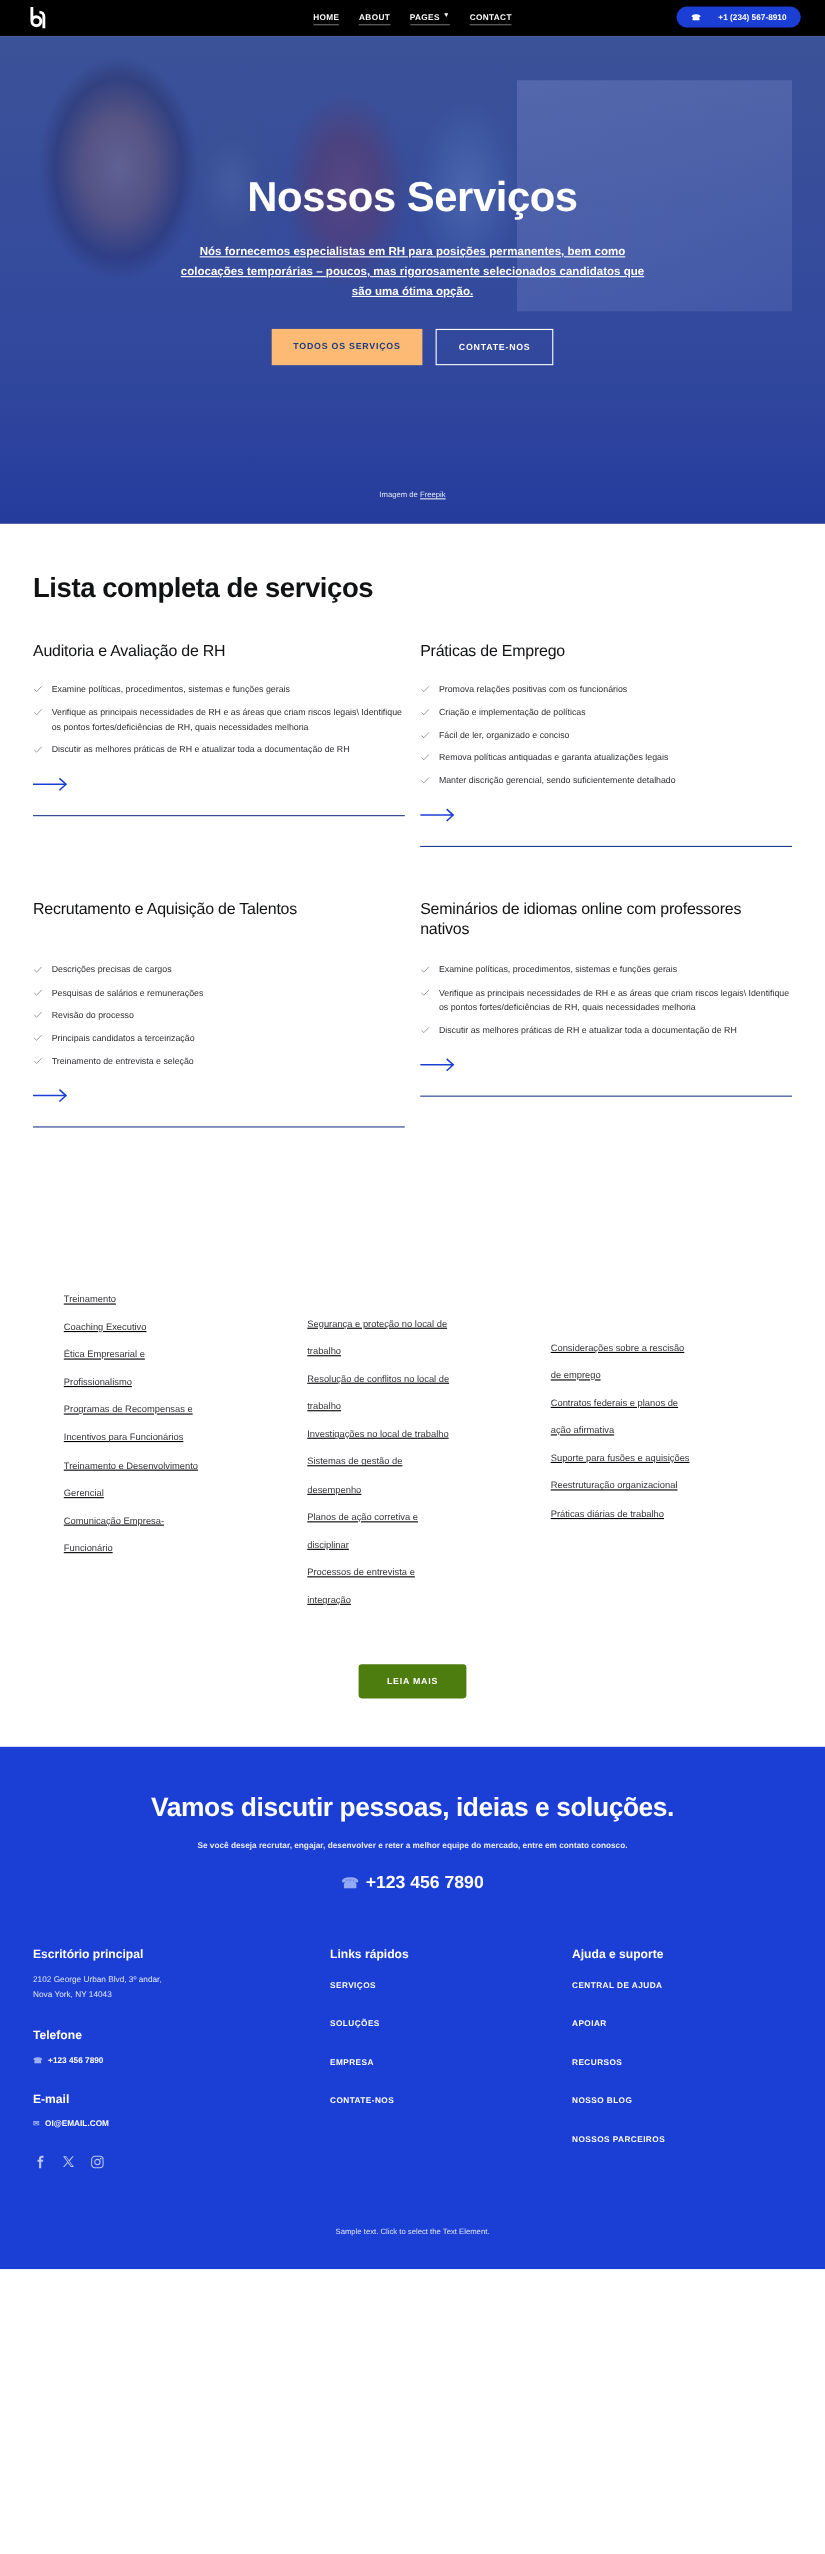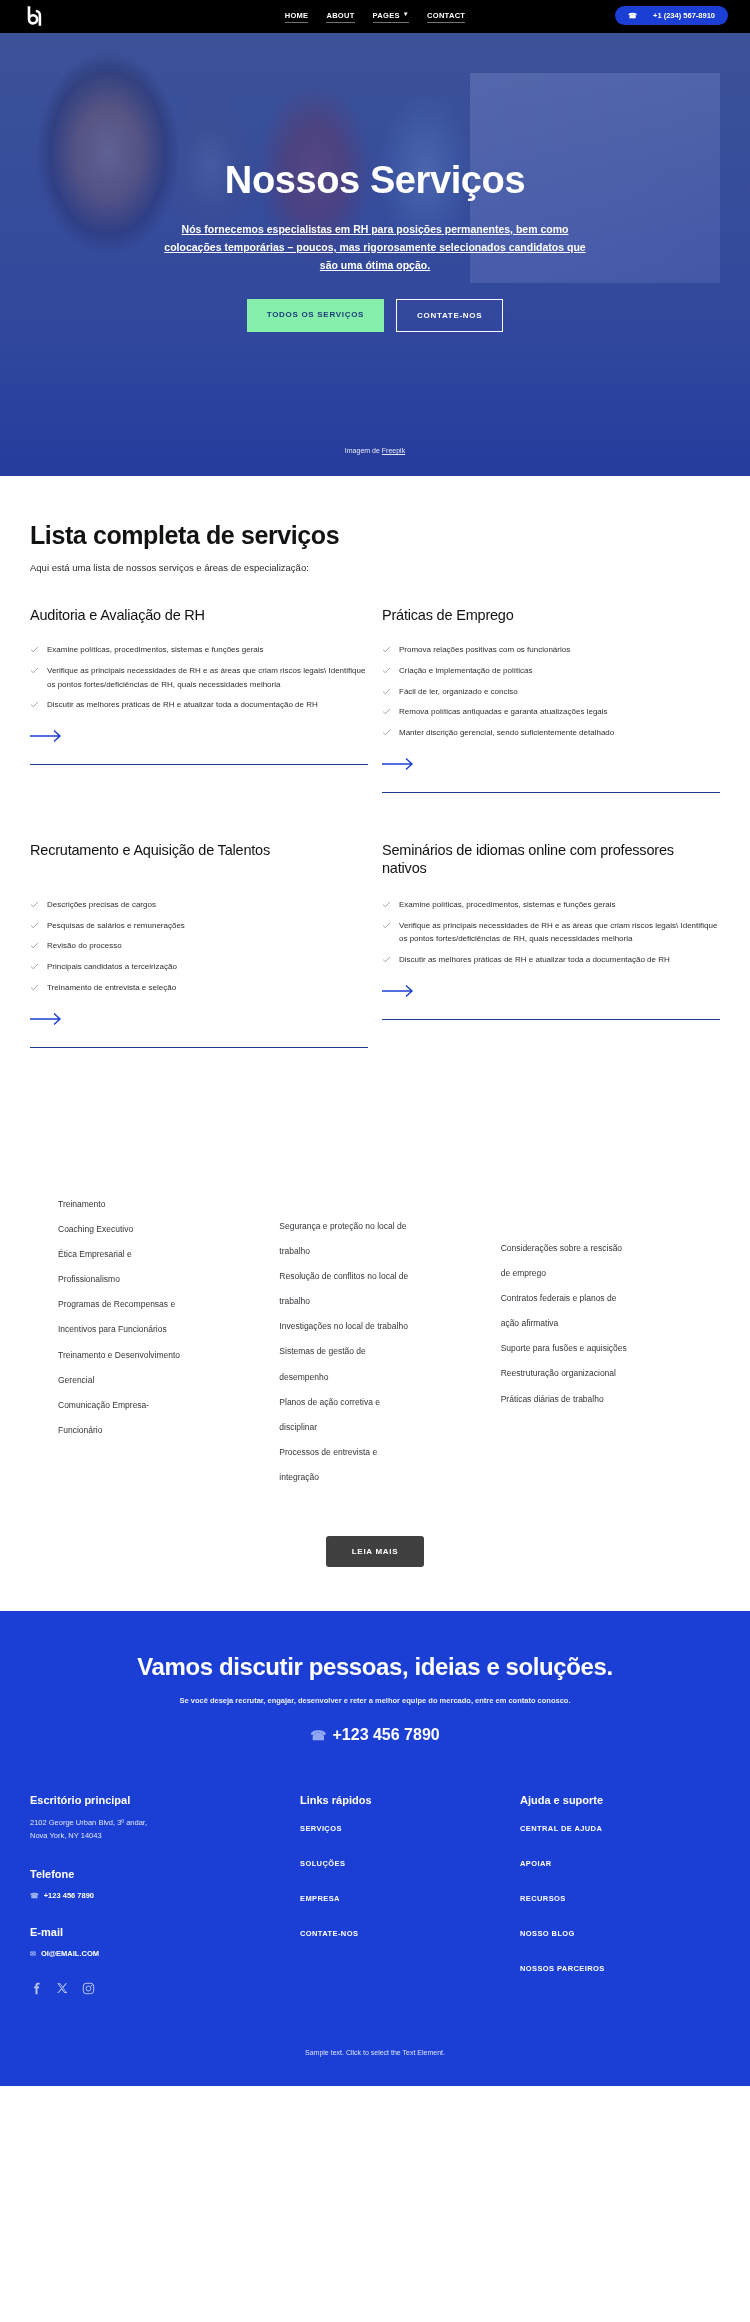--- a/index.html
+++ b/index.html
@@ -127,21 +127,21 @@
   }
   .btn {
     font-size: 8px;
     font-weight: 700;
     letter-spacing: .7px;
     padding: 11px 20px;
     text-decoration: none;
     display: inline-block;
     white-space: nowrap;
   }
-  .btn-white { background: #86efac; color: #1b3a7a; }
+  .btn-white { background: #fdba74; color: #1b3a7a; }
   .btn-outline { background: transparent; color: #ffffff; border: 1px solid #ffffff; }
   .hero-credit {
     position: absolute;
     left: 0; right: 0;
     bottom: 22px;
     z-index: 3;
     text-align: center;
     color: #e5e9f5;
     font-size: 7px;
   }
@@ -217,33 +217,34 @@
     color: #111214;
     letter-spacing: -.3px;
   }
   .add-grid {
     margin-top: 52px;
     display: grid;
     grid-template-columns: repeat(3, 1fr);
     column-gap: 30px;
     text-align: left;
     padding: 0 28px;
+    text-decoration: underline;
   }
   .add-col { list-style: none; }
   .add-col li {
     font-size: 8.5px;
     color: #34353a;
     line-height: 1.55;
     margin-bottom: 12px;
   }
   .add-col.offset1 { padding-top: 22px; }
   .add-col.offset2 { padding-top: 44px; }
   .read-more-wrap { margin-top: 40px; padding-bottom: 44px; }
   .btn-blue {
-    background: #404040;
+    background: #4d7c0f;
     color: #ffffff;
     font-size: 8px;
     font-weight: 700;
     letter-spacing: .7px;
     padding: 11px 26px;
     border-radius: 3px;
     text-decoration: none;
     display: inline-block;
   }
 
@@ -370,21 +371,20 @@
     </div>
   </div>
 
   <div class="hero-credit">
     <span>Imagem de </span><a href="#">Freepik</a>
   </div>
 </section>
 
 <section class="services-wrap section-pad">
   <h2 class="sec-title">Lista completa de serviços</h2>
-  <p class="sec-lead">Aqui está uma lista de nossos serviços e áreas de especialização:</p>
 
   <div class="svc-grid">
 
     <div class="svc-card">
       <h3 class="svc-h">Auditoria e Avaliação de RH</h3>
       <ul class="svc-list">
         <li>
           <svg class="ck" viewBox="0 0 12 12">
               <path d="M1.5 6.2 L4.4 9 L10.5 2.6" fill="none" stroke="currentColor" stroke-width="1.1"></path>
             </svg>

